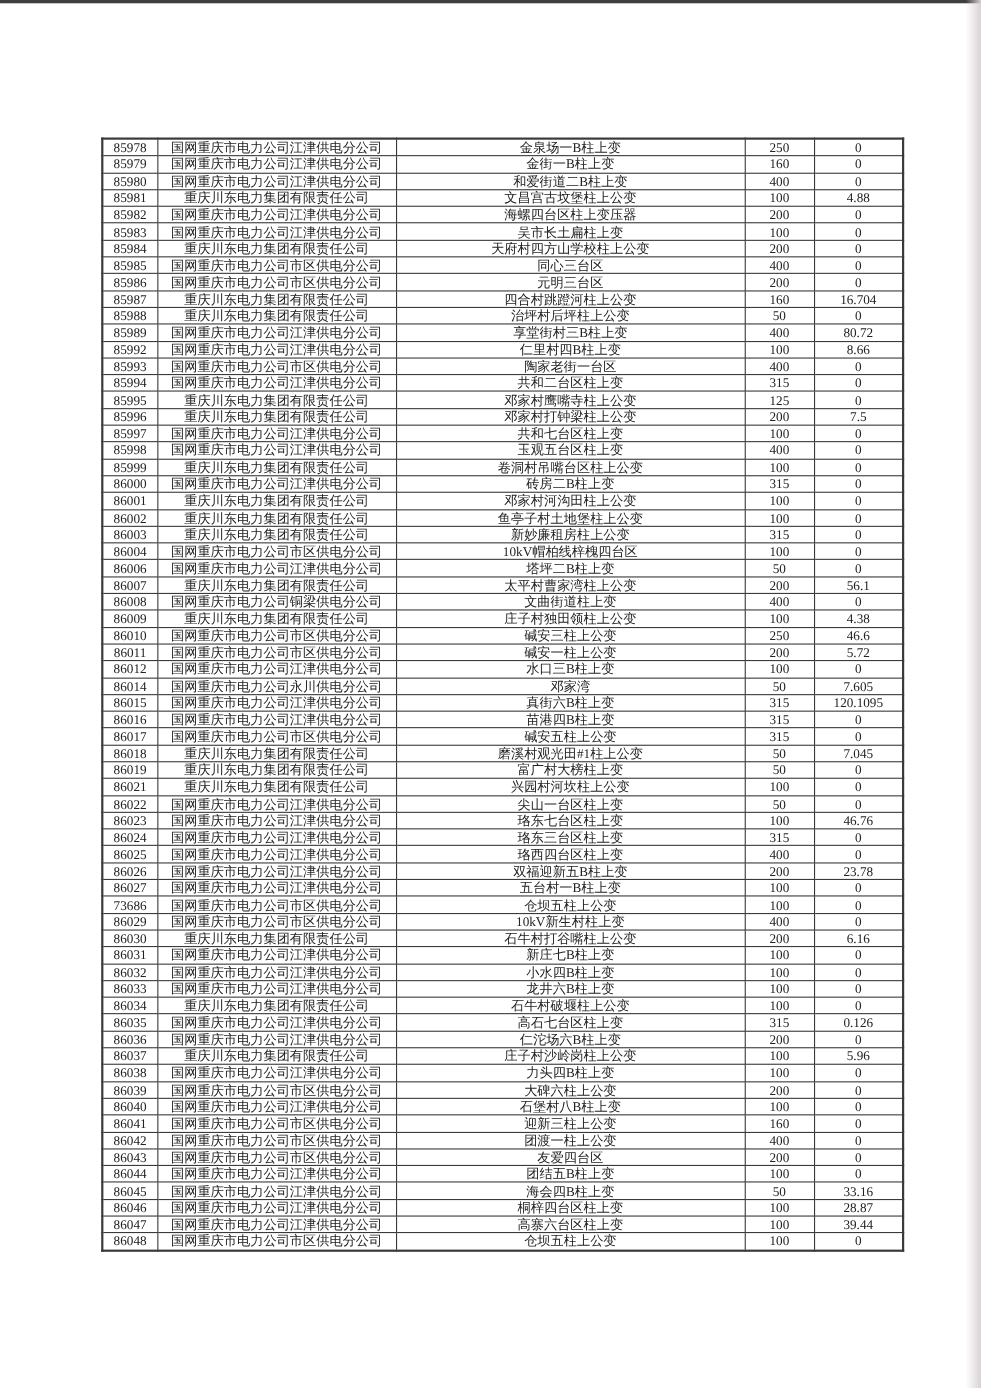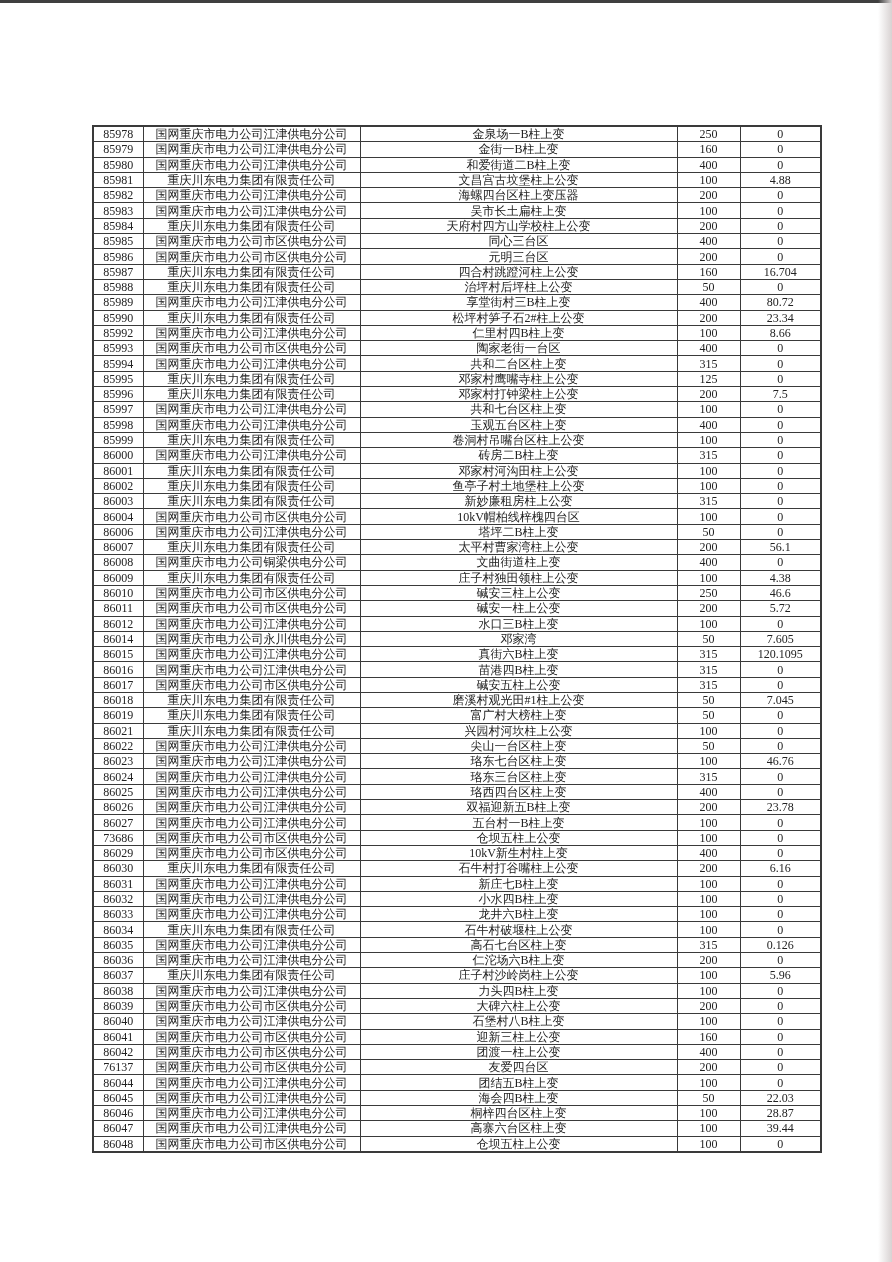--- a/index.html
+++ b/index.html
@@ -148,27 +148,20 @@
           <td>0</td>
         </tr>
         <tr>
           <td>85989</td>
           <td>国网重庆市电力公司江津供电分公司</td>
           <td>享堂街村三B柱上变</td>
           <td>400</td>
           <td>80.72</td>
         </tr>
         <tr>
-          <td>85990</td>
-          <td>重庆川东电力集团有限责任公司</td>
-          <td>松坪村笋子石2#柱上公变</td>
-          <td>200</td>
-          <td>23.34</td>
-        </tr>
-        <tr>
           <td>85992</td>
           <td>国网重庆市电力公司江津供电分公司</td>
           <td>仁里村四B柱上变</td>
           <td>100</td>
           <td>8.66</td>
         </tr>
         <tr>
           <td>85993</td>
           <td>国网重庆市电力公司市区供电分公司</td>
           <td>陶家老街一台区</td>
@@ -491,39 +484,39 @@
           <td>0</td>
         </tr>
         <tr>
           <td>86042</td>
           <td>国网重庆市电力公司市区供电分公司</td>
           <td>团渡一柱上公变</td>
           <td>400</td>
           <td>0</td>
         </tr>
         <tr>
-          <td>76137</td>
+          <td>86043</td>
           <td>国网重庆市电力公司市区供电分公司</td>
           <td>友爱四台区</td>
           <td>200</td>
           <td>0</td>
         </tr>
         <tr>
           <td>86044</td>
           <td>国网重庆市电力公司江津供电分公司</td>
           <td>团结五B柱上变</td>
           <td>100</td>
           <td>0</td>
         </tr>
         <tr>
           <td>86045</td>
           <td>国网重庆市电力公司江津供电分公司</td>
           <td>海会四B柱上变</td>
           <td>50</td>
-          <td>22.03</td>
+          <td>33.16</td>
         </tr>
         <tr>
           <td>86046</td>
           <td>国网重庆市电力公司江津供电分公司</td>
           <td>桐梓四台区柱上变</td>
           <td>100</td>
           <td>28.87</td>
         </tr>
         <tr>
           <td>86047</td>

